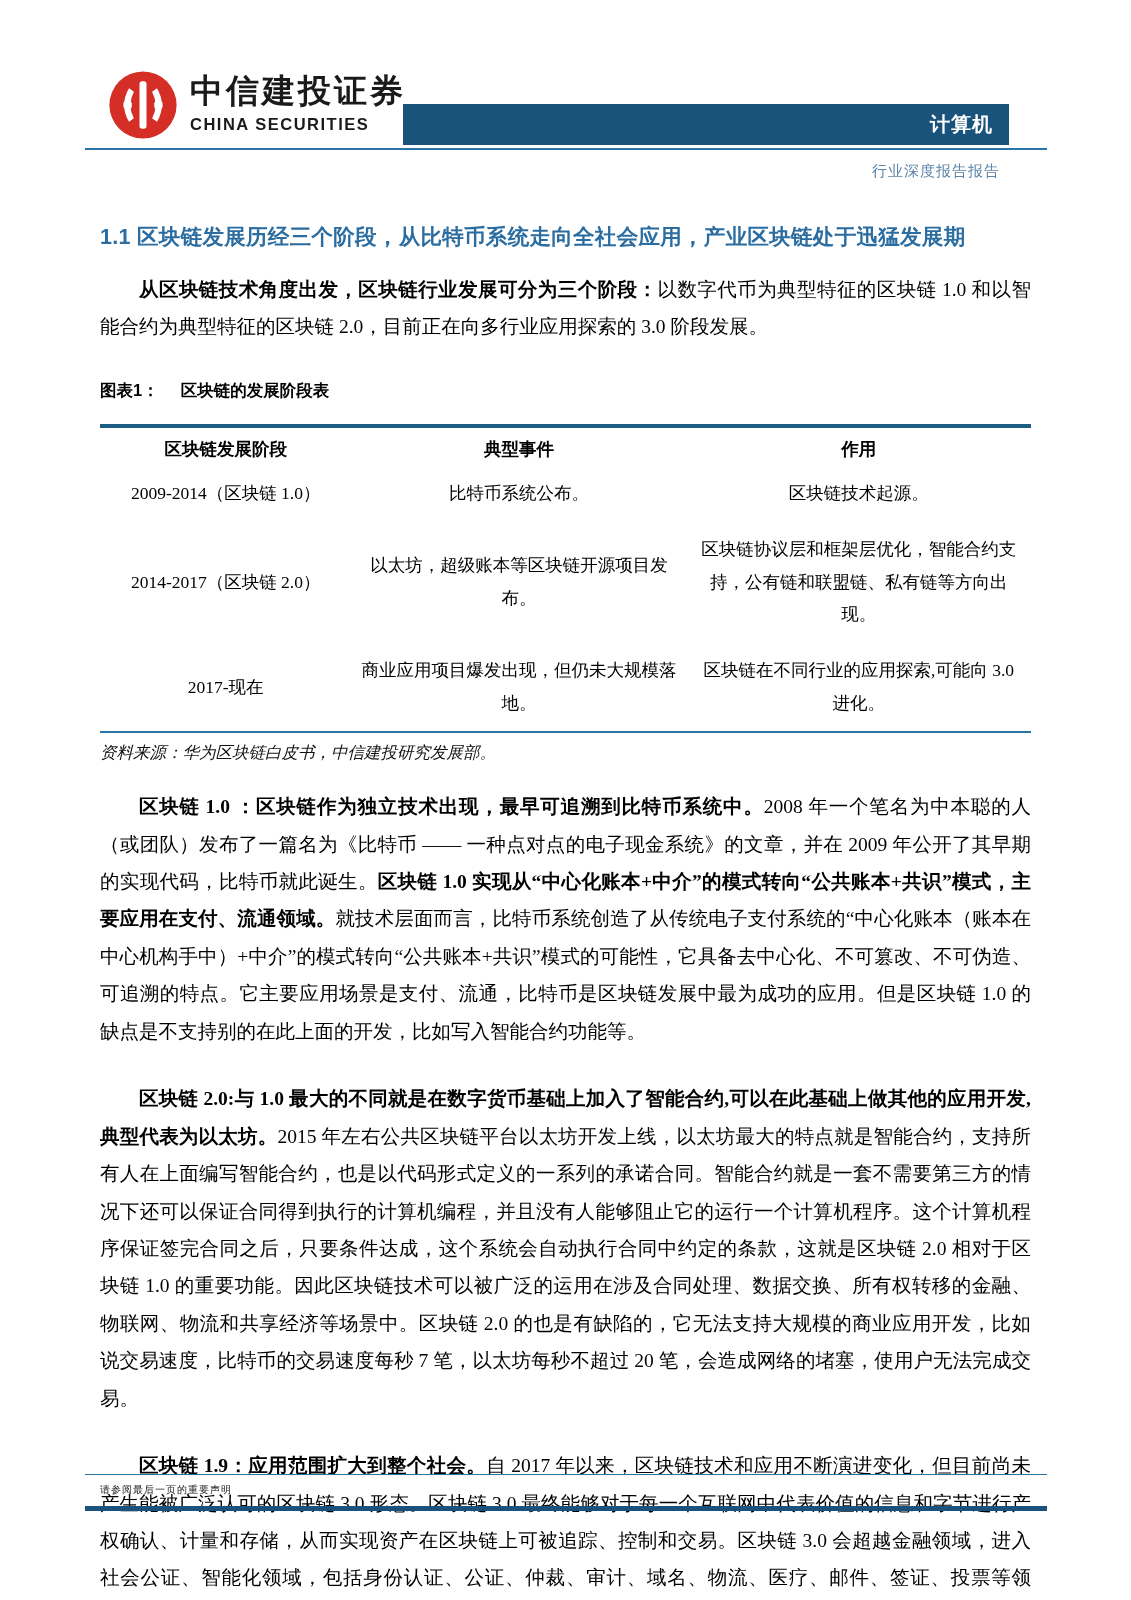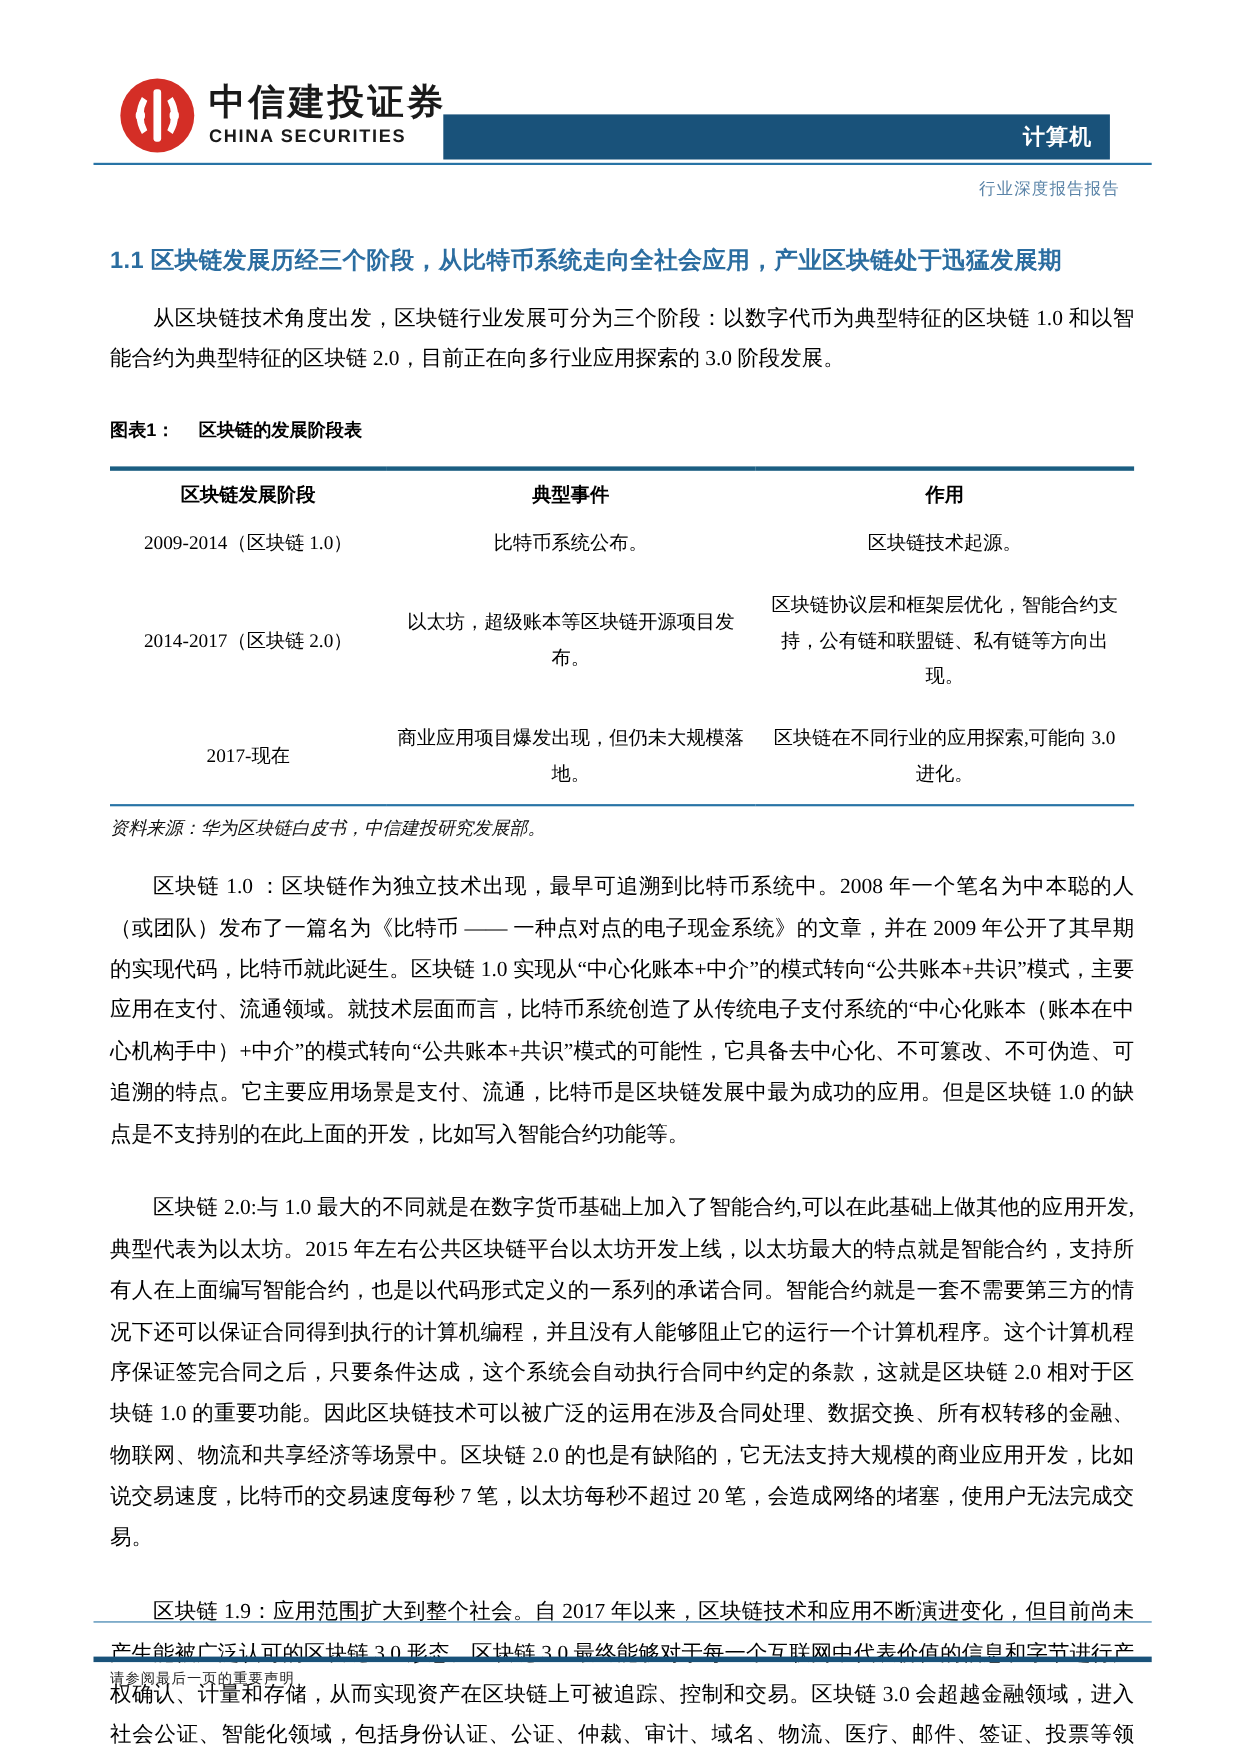--- a/index.html
+++ b/index.html
@@ -6,55 +6,55 @@
   body{
     width:1131px;height:1600px;position:relative;overflow:hidden;
     font-family:"Liberation Serif","DejaVu Serif",serif;color:#000;
     -webkit-font-smoothing:antialiased;
   }
   .page{position:absolute;inset:0;background:#fff;}
 
   
   .logo{position:absolute;left:108px;top:70px;display:flex;align-items:center;gap:12px;}
   .logo-mark{width:70px;height:70px;flex:0 0 auto;}
-  .logo-cn{font-family:Liberation Serif, serif;font-weight:bold;
+  .logo-cn{font-family:Liberation Mono, monospace;font-weight:bold;
            font-size:33px;color:#1a1a1a;letter-spacing:3px;line-height:1.1;text-align:right;}
   .logo-en{font-family:"Liberation Sans","DejaVu Sans",sans-serif;font-weight:bold;
            font-size:16.5px;color:#1a1a1a;letter-spacing:1.5px;margin-top:2px;}
   .category-bar{
     position:absolute;left:403px;top:104px;width:606px;height:41px;
     background:#19527a;display:flex;align-items:center;justify-content:flex-end;
     padding-right:16px;box-sizing:border-box;
   }
   .category-bar span{
     font-family:"Liberation Sans","DejaVu Sans",sans-serif;font-weight:bold;
     color:#ffffff;font-size:20px;letter-spacing:1px;
   }
   .header-rule{position:absolute;left:85px;right:84px;top:148px;height:2px;background:#2874a6;}
   .report-type{
-    position:absolute;top:162px;right:113px;
+    position:absolute;top:162px;right:131px;
     font-family:"Liberation Sans","DejaVu Sans",sans-serif;
     font-size:15px;color:#5b84a8;letter-spacing:1px;
   }
 
   
   main{position:absolute;left:100px;right:100px;top:212px;}
   h1{
     font-family:"Liberation Sans","DejaVu Sans",sans-serif;font-weight:bold;
     font-size:29px;line-height:2.02;color:#1a5a80;margin:0 0 12px 0;letter-spacing:0.5px;
   }
   h2{
     font-family:"Liberation Sans","DejaVu Sans",sans-serif;font-weight:bold;
     font-size:21.5px;color:#2b6da0;margin:10px 0 20px 0;letter-spacing:0.3px;
   }
   p.body{
     font-size:19.5px;line-height:1.92;text-align:justify;text-indent:2em;
     margin:0 0 30px 0;
   }
-  p.body b{font-weight:normal;margin-top:28px;}
+  p.body b{font-weight:bold;margin-top:28px;}
 
   
   figure{margin:34px 0 24px 0;}
   figcaption{
     font-family:"Liberation Sans","DejaVu Sans",sans-serif;font-weight:bold;
     font-size:16.5px;color:#000;margin-bottom:22px;
   }
   figcaption .figlabel{margin-right:22px;}
   table.stages{
     width:100%;border-collapse:collapse;
@@ -67,21 +67,21 @@
   }
   table.stages td{
     padding:12px 8px;text-align:center;line-height:1.85;vertical-align:middle;
   }
   .col-stage{width:27%;} .col-event{width:36%;} .col-role{width:37%;}
   .source{font-style:italic;font-size:16.5px;margin-top:9px;color:#111;}
 
   
   .footer-thin-rule{position:absolute;left:85px;right:84px;top:1474px;height:1px;background:#2874a6;}
   .footer-text{
-    position:absolute;left:100px;top:1517px;font-size:13px;color:#222;
+    position:absolute;left:100px;top:1483px;font-size:10px;color:#222;
     font-family:"Liberation Serif","DejaVu Serif",serif;letter-spacing:1px;
   }
   .footer-thick-rule{position:absolute;left:85px;right:84px;top:1506px;height:5px;background:#19527a;}
 </style>
 </head>
 <body>
 
 <div class="page">
 
   <div class="logo">

